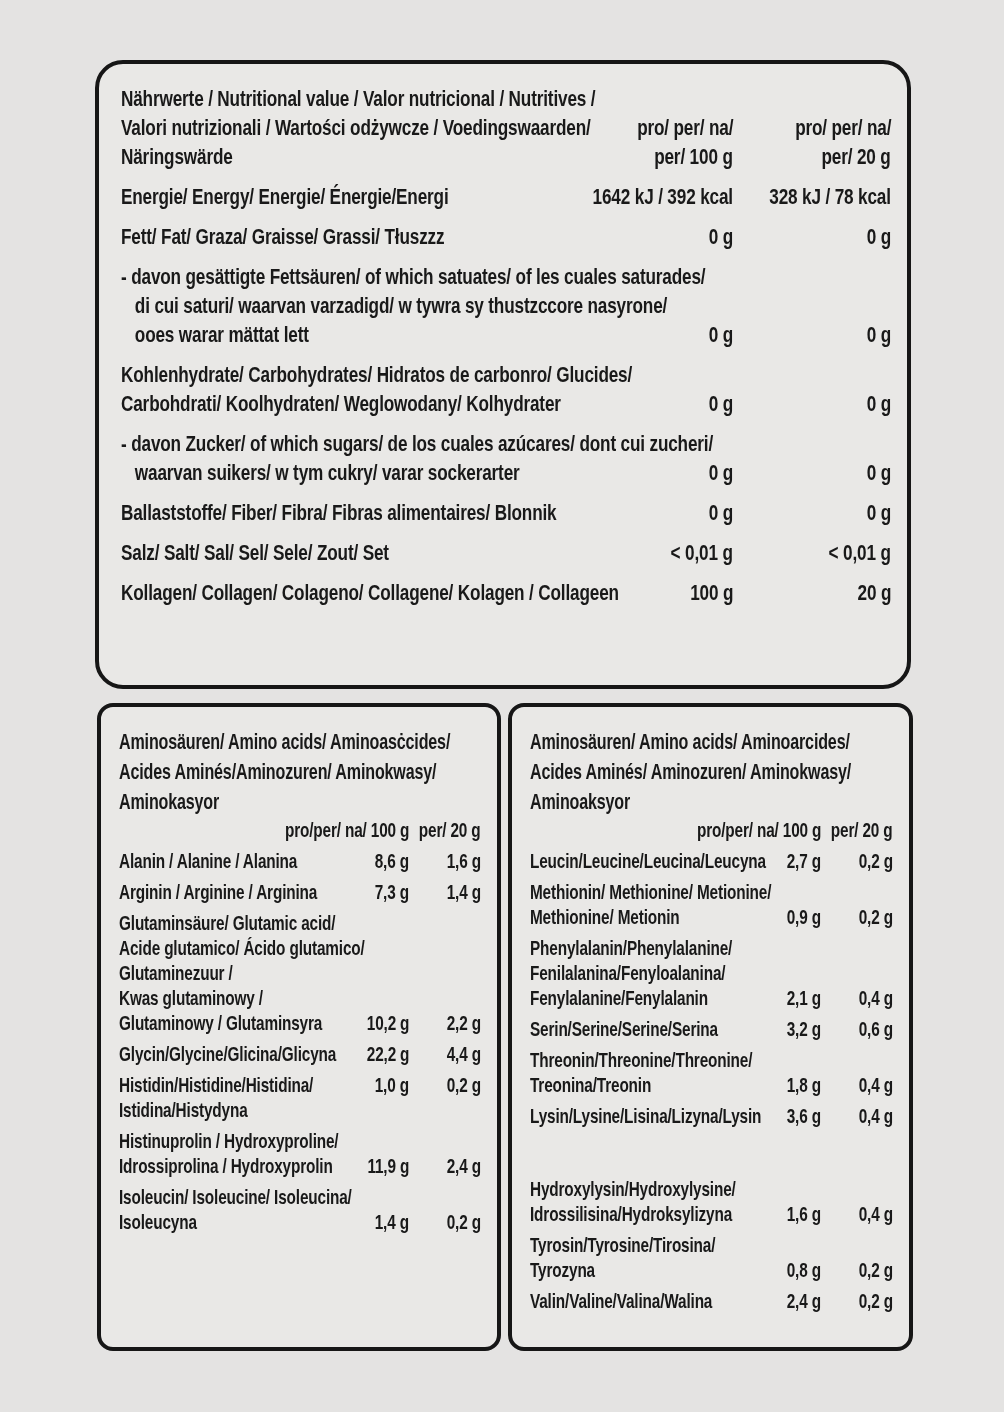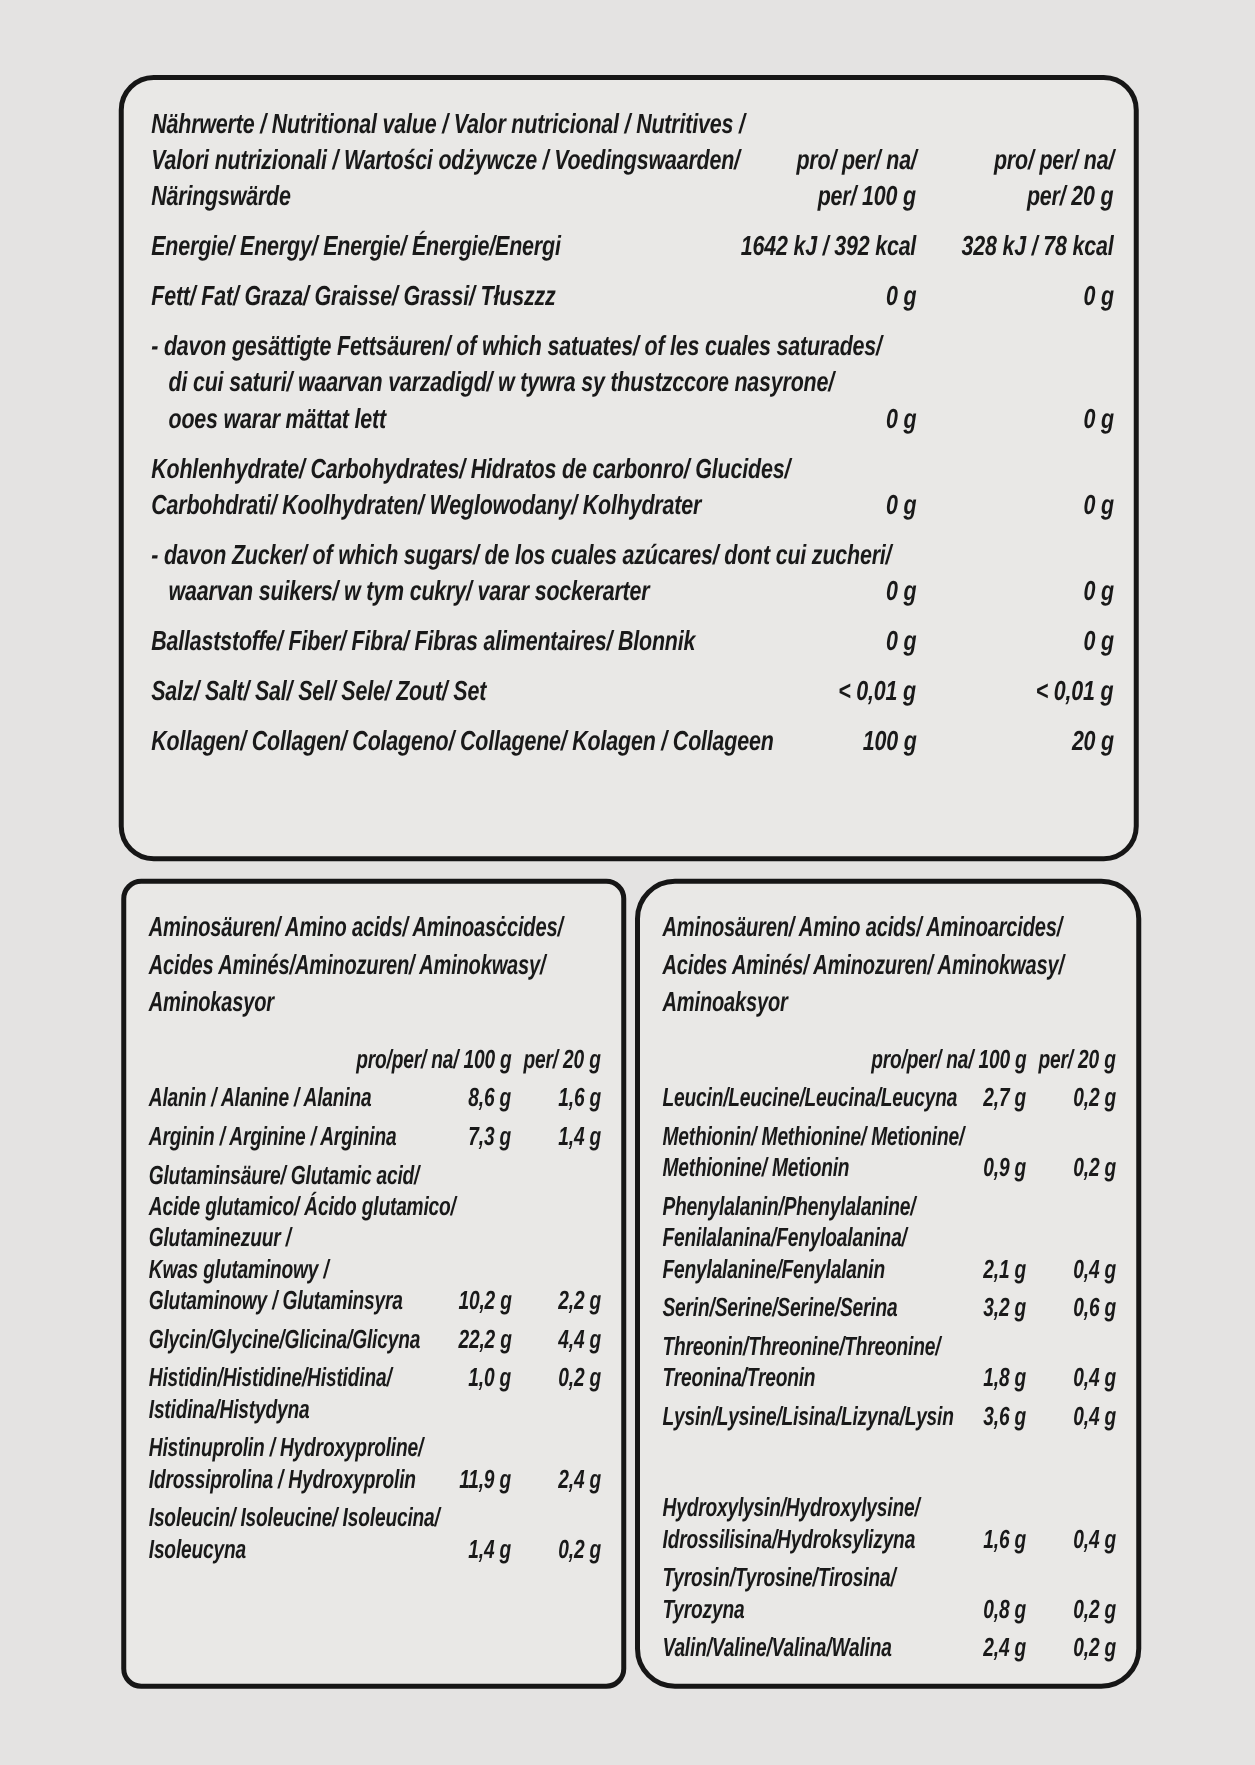--- a/index.html
+++ b/index.html
@@ -14,44 +14,43 @@
     background:var(--page-bg);
     color:var(--text);
     font-family:"Liberation Sans","DejaVu Sans",sans-serif;
     font-weight:700;
     letter-spacing:-0.2px;
   }
   .card{
     position:absolute;box-sizing:border-box;
     background:var(--card-bg);
     border:4px solid var(--border);
-    font-style:italic;
   }
   .card.top{
     left:95px;top:60px;width:816px;height:629px;border-radius:28px;
     padding:20px 16px 0 22px;
     font-size:22px;--lh:29px;--sx:0.78;--v100r:158px;--gap:11px;
   }
   .card.left{
     left:97px;top:703px;width:404px;height:648px;border-radius:16px;
     padding:20px 16px 0 18px;
     font-size:21px;--lh:25px;--sx:0.73;--v100r:72px;--gap:6px;
   }
   .card.right{
-    left:508px;top:703px;width:405px;height:648px;border-radius:32px;
+    left:508px;top:703px;width:405px;height:648px;border-radius:16px;
     padding:20px 16px 0 18px;
     font-size:21px;--lh:25px;--sx:0.73;--v100r:72px;--gap:6px;
   }
   .line{
     white-space:nowrap;line-height:var(--lh);
     transform:scaleX(var(--sx));transform-origin:0 50%;
   }
   .title .line{font-size:22px;line-height:30px}
   .hrow,.row{position:relative}
-  .subrow{position:relative;height:var(--lh);margin-top:18px}
+  .subrow{position:relative;height:var(--lh);margin-top:0}
   .val{
     position:absolute;bottom:0;right:0;white-space:nowrap;line-height:var(--lh);
     transform:scaleX(var(--sx));transform-origin:100% 50%;text-align:right;
   }
   .v100{right:var(--v100r)}
   .v20{right:0}
   .rows .row{margin-top:var(--gap)}
   .row.vtop .val{top:0;bottom:auto}
   .row.gapbefore{margin-top:48px}
 </style>

